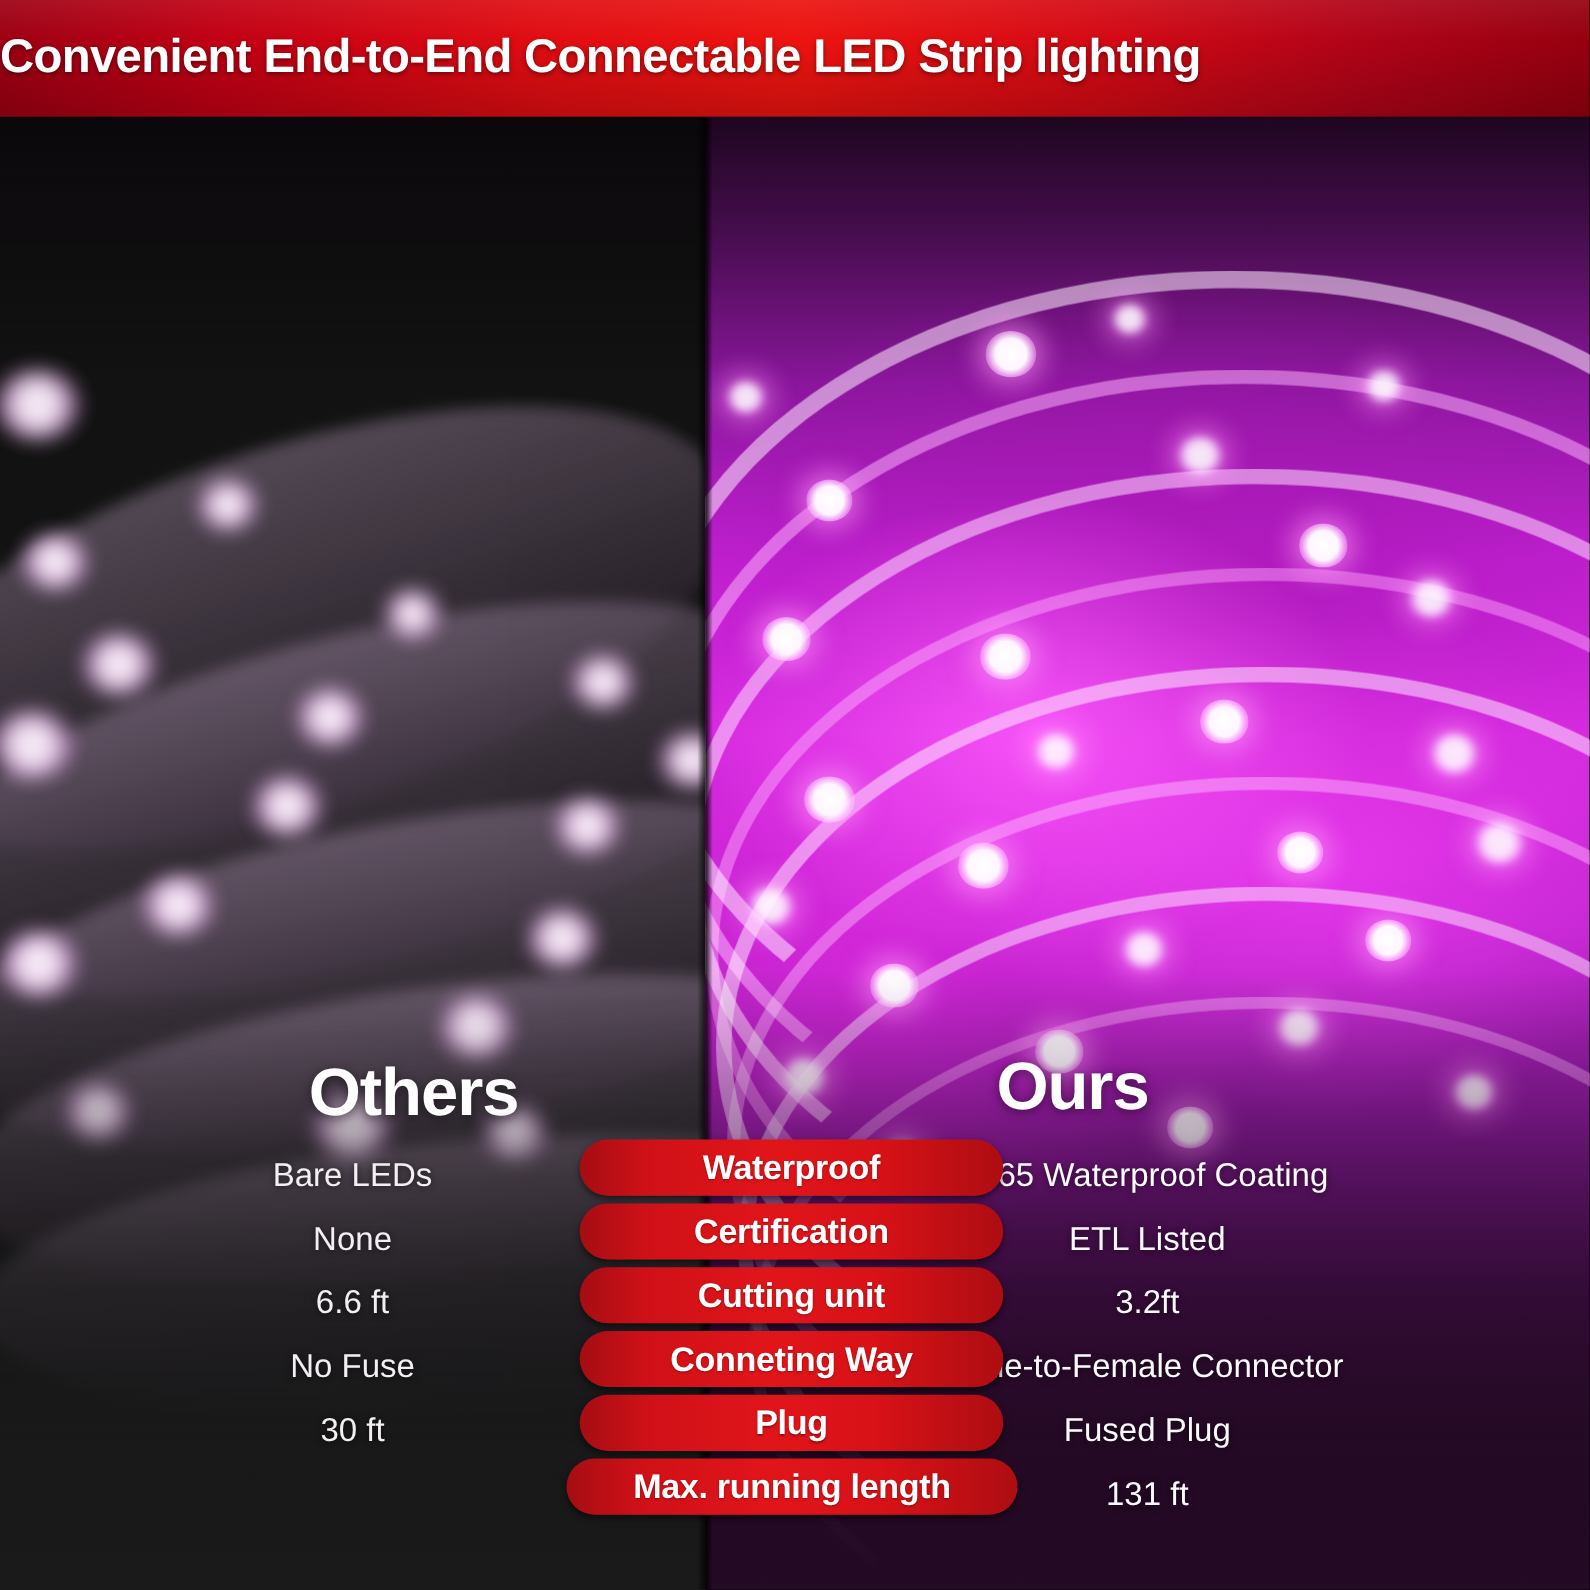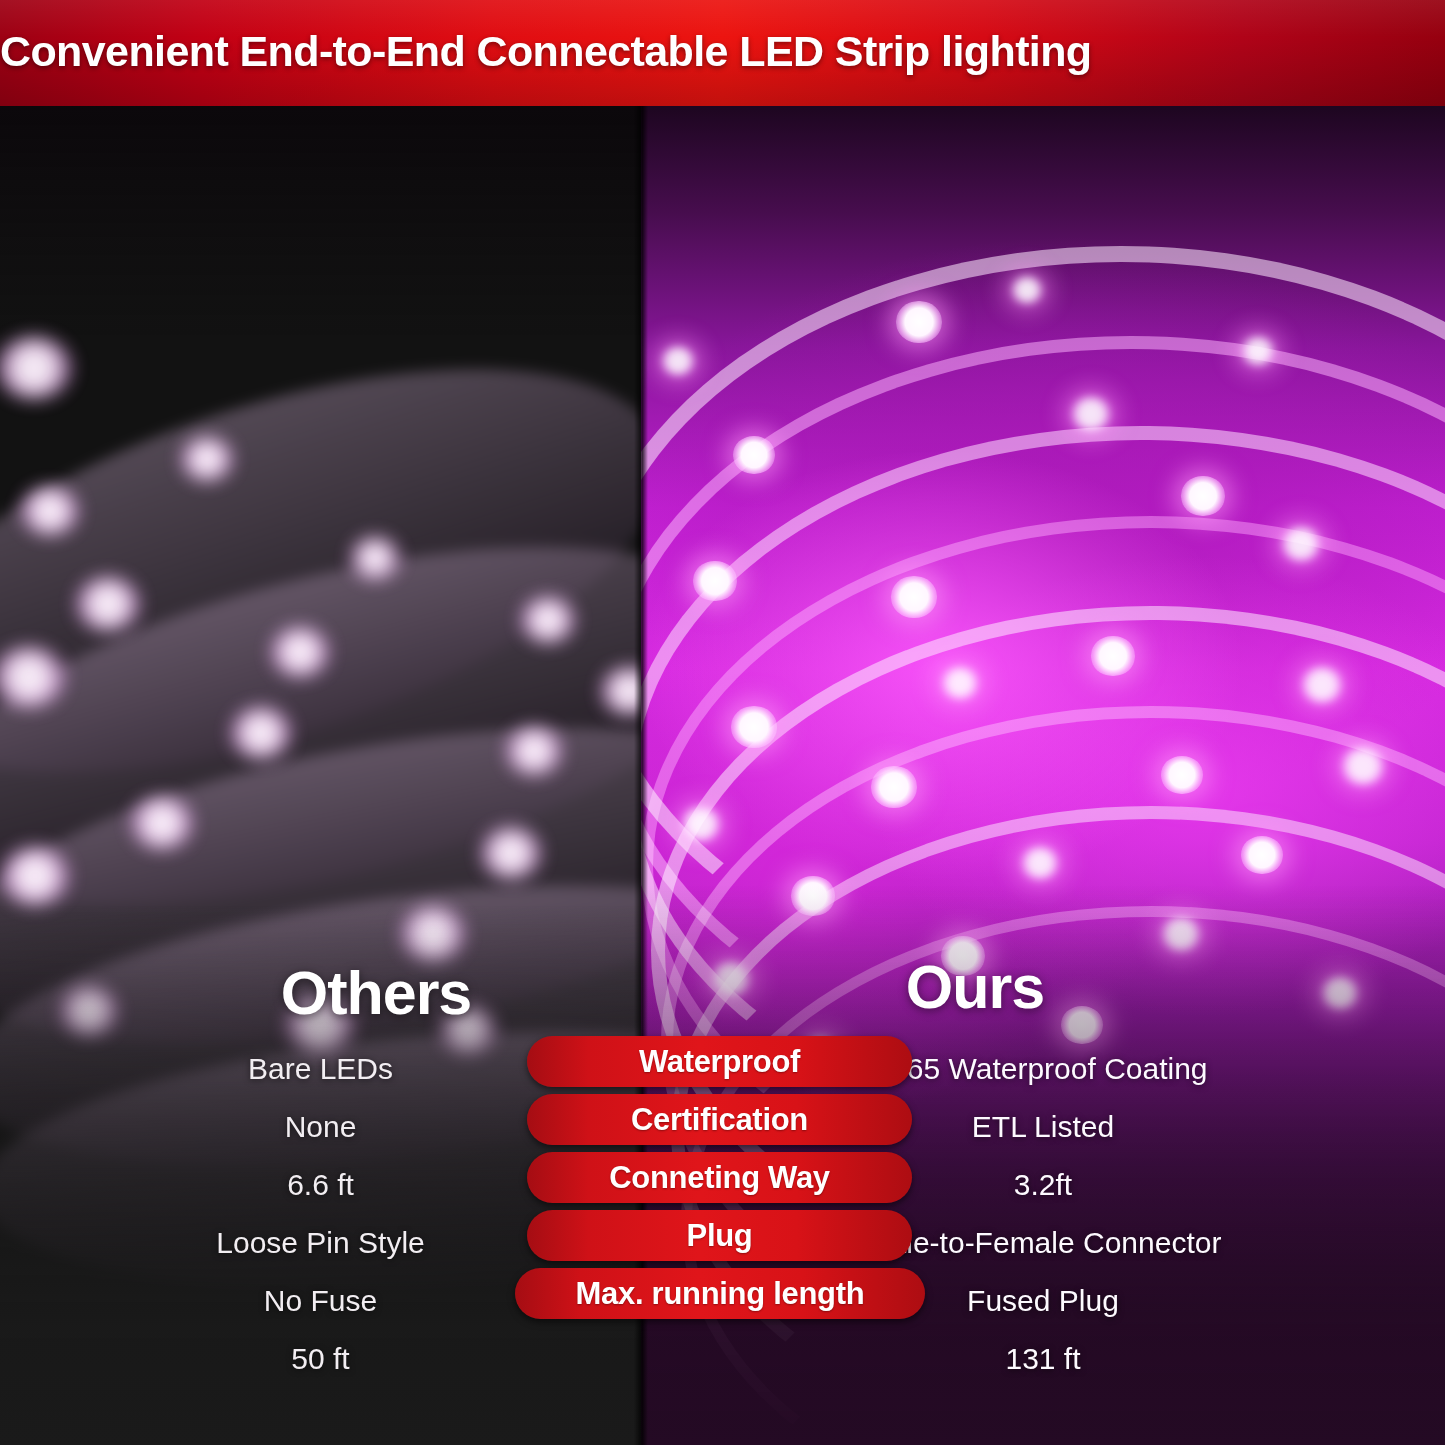--- a/index.html
+++ b/index.html
@@ -242,42 +242,44 @@
 
   <div id="overlay">
 
     <div class="col-title" id="title-others">Others</div>
     <div class="col-title" id="title-ours">Ours</div>
 
     <div class="val-col" id="vals-left">
       <div class="val-row">Bare LEDs</div>
       <div class="val-row">None</div>
       <div class="val-row">6.6 ft</div>
-      <div class="val-row">Loose Pin Style</div>
       <div class="val-row">No Fuse</div>
-      <div class="val-row">50 ft</div>
+      <div class="val-row">30 ft</div>
     </div>
 
     <div class="val-col" id="vals-right">
       <div class="val-row">IP65 Waterproof Coating</div>
       <div class="val-row">ETL Listed</div>
       <div class="val-row">3.2ft</div>
       <div class="val-row">Male-to-Female Connector</div>
       <div class="val-row">Fused Plug</div>
       <div class="val-row">131 ft</div>
     </div>
 
     <div id="pills">
       <div class="pill">
         <span class="pill-label">Waterproof</span>
       </div>
       <div class="pill">
         <span class="pill-label">Certification</span>
       </div>
       <div class="pill">
+        <span class="pill-label">Cutting unit</span>
+      </div>
+      <div class="pill">
         <span class="pill-label">Conneting Way</span>
       </div>
       <div class="pill">
         <span class="pill-label">Plug</span>
       </div>
       <div class="pill wide">
         <span class="pill-label">Max. running length</span>
       </div>
     </div>
 

